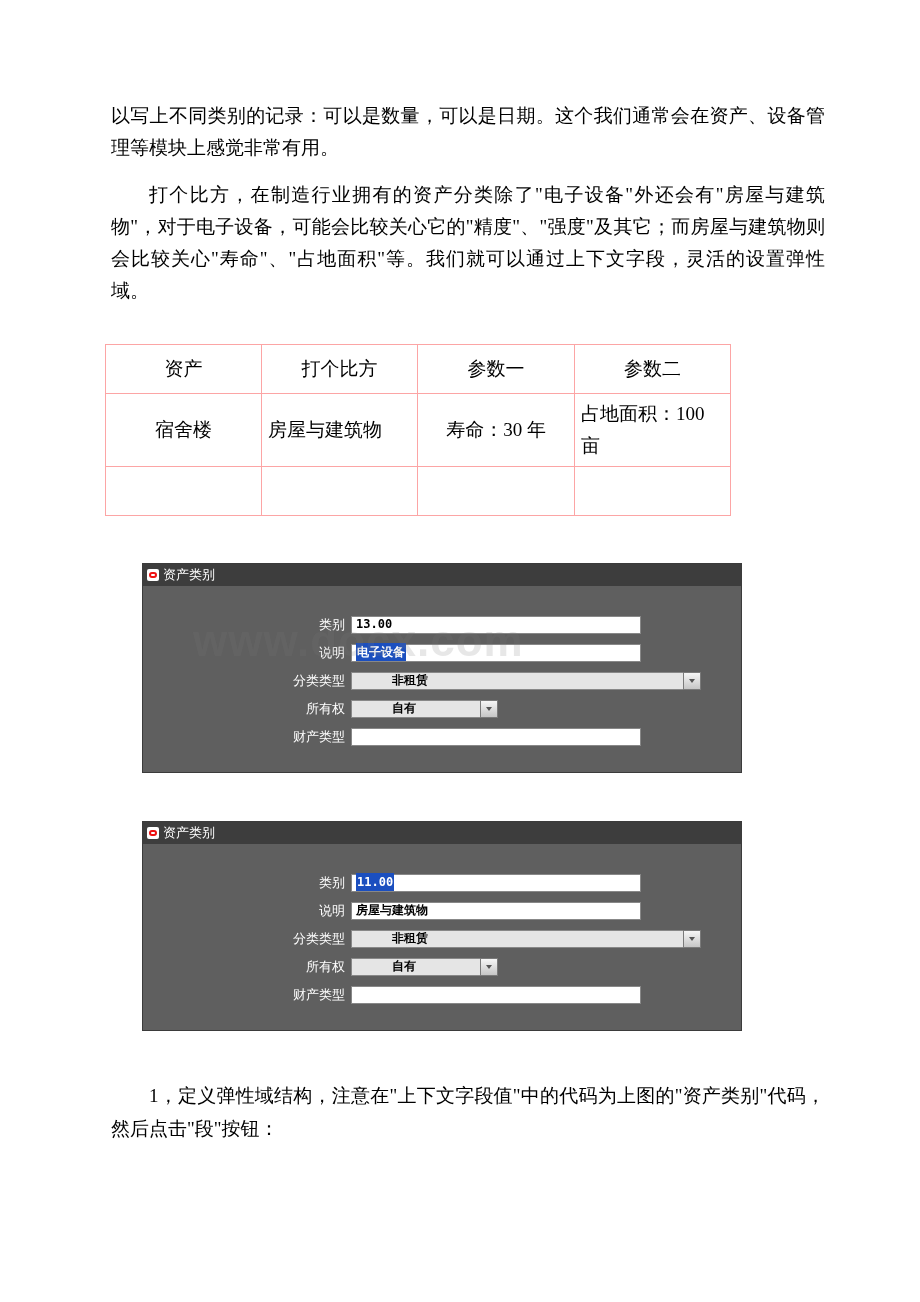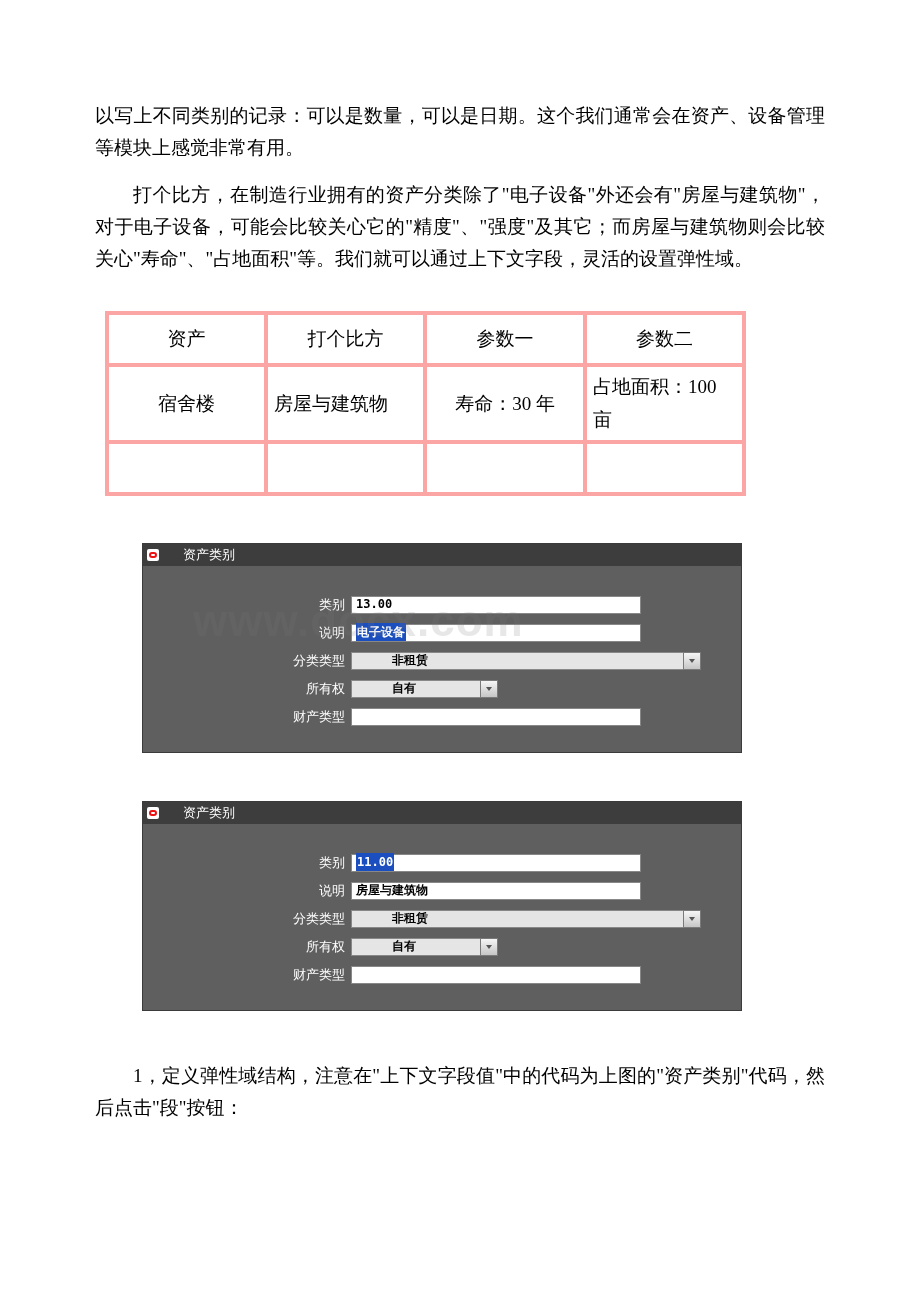--- a/index.html
+++ b/index.html
@@ -10,34 +10,34 @@
     width: 920px;
   }
   .page {
     padding: 100px 95px 60px 95px;
     box-sizing: border-box;
     font-size: 19px;
     color: #000;
     line-height: 1.7;
   }
   p.para {
-    margin: 0 0 14px 0;
+    margin: 0 0 14px 16px;
     text-align: justify;
     font-family: Liberation Serif, serif;
   }
   .indent {
     text-indent: 2em;
   }
   table.doc-table {
     border-collapse: collapse;
     margin: 36px 10px 48px 10px;
     font-size: 19px;
   }
   table.doc-table th, table.doc-table td {
-    border: 4px solid #fca5a5;
+    border: 1px solid #fca5a5;
     padding: 4px 0;
     height: 40px;
     vertical-align: middle;
   }
   table.doc-table th {
     font-weight: normal;
     text-align: center;
   }
   table.doc-table td.center {
     text-align: center;
@@ -71,21 +71,20 @@
     background-image: radial-gradient(circle, #7a7a7a 0.5px, transparent 0.5px);
     background-size: 4px 4px;
     background-position: 0 0;
   }
   .form-titlebar .titlebar-head {
     display: flex;
     align-items: center;
     background: #3d3d3d;
     height: 100%;
     padding: 0 6px 0 4px;
-    gap: 20px;
   }
   .oracle-icon {
     width: 12px;
     height: 12px;
     border-radius: 2px;
     background: #fff;
     display: inline-flex;
     align-items: center;
     justify-content: center;
     margin-right: 4px;

